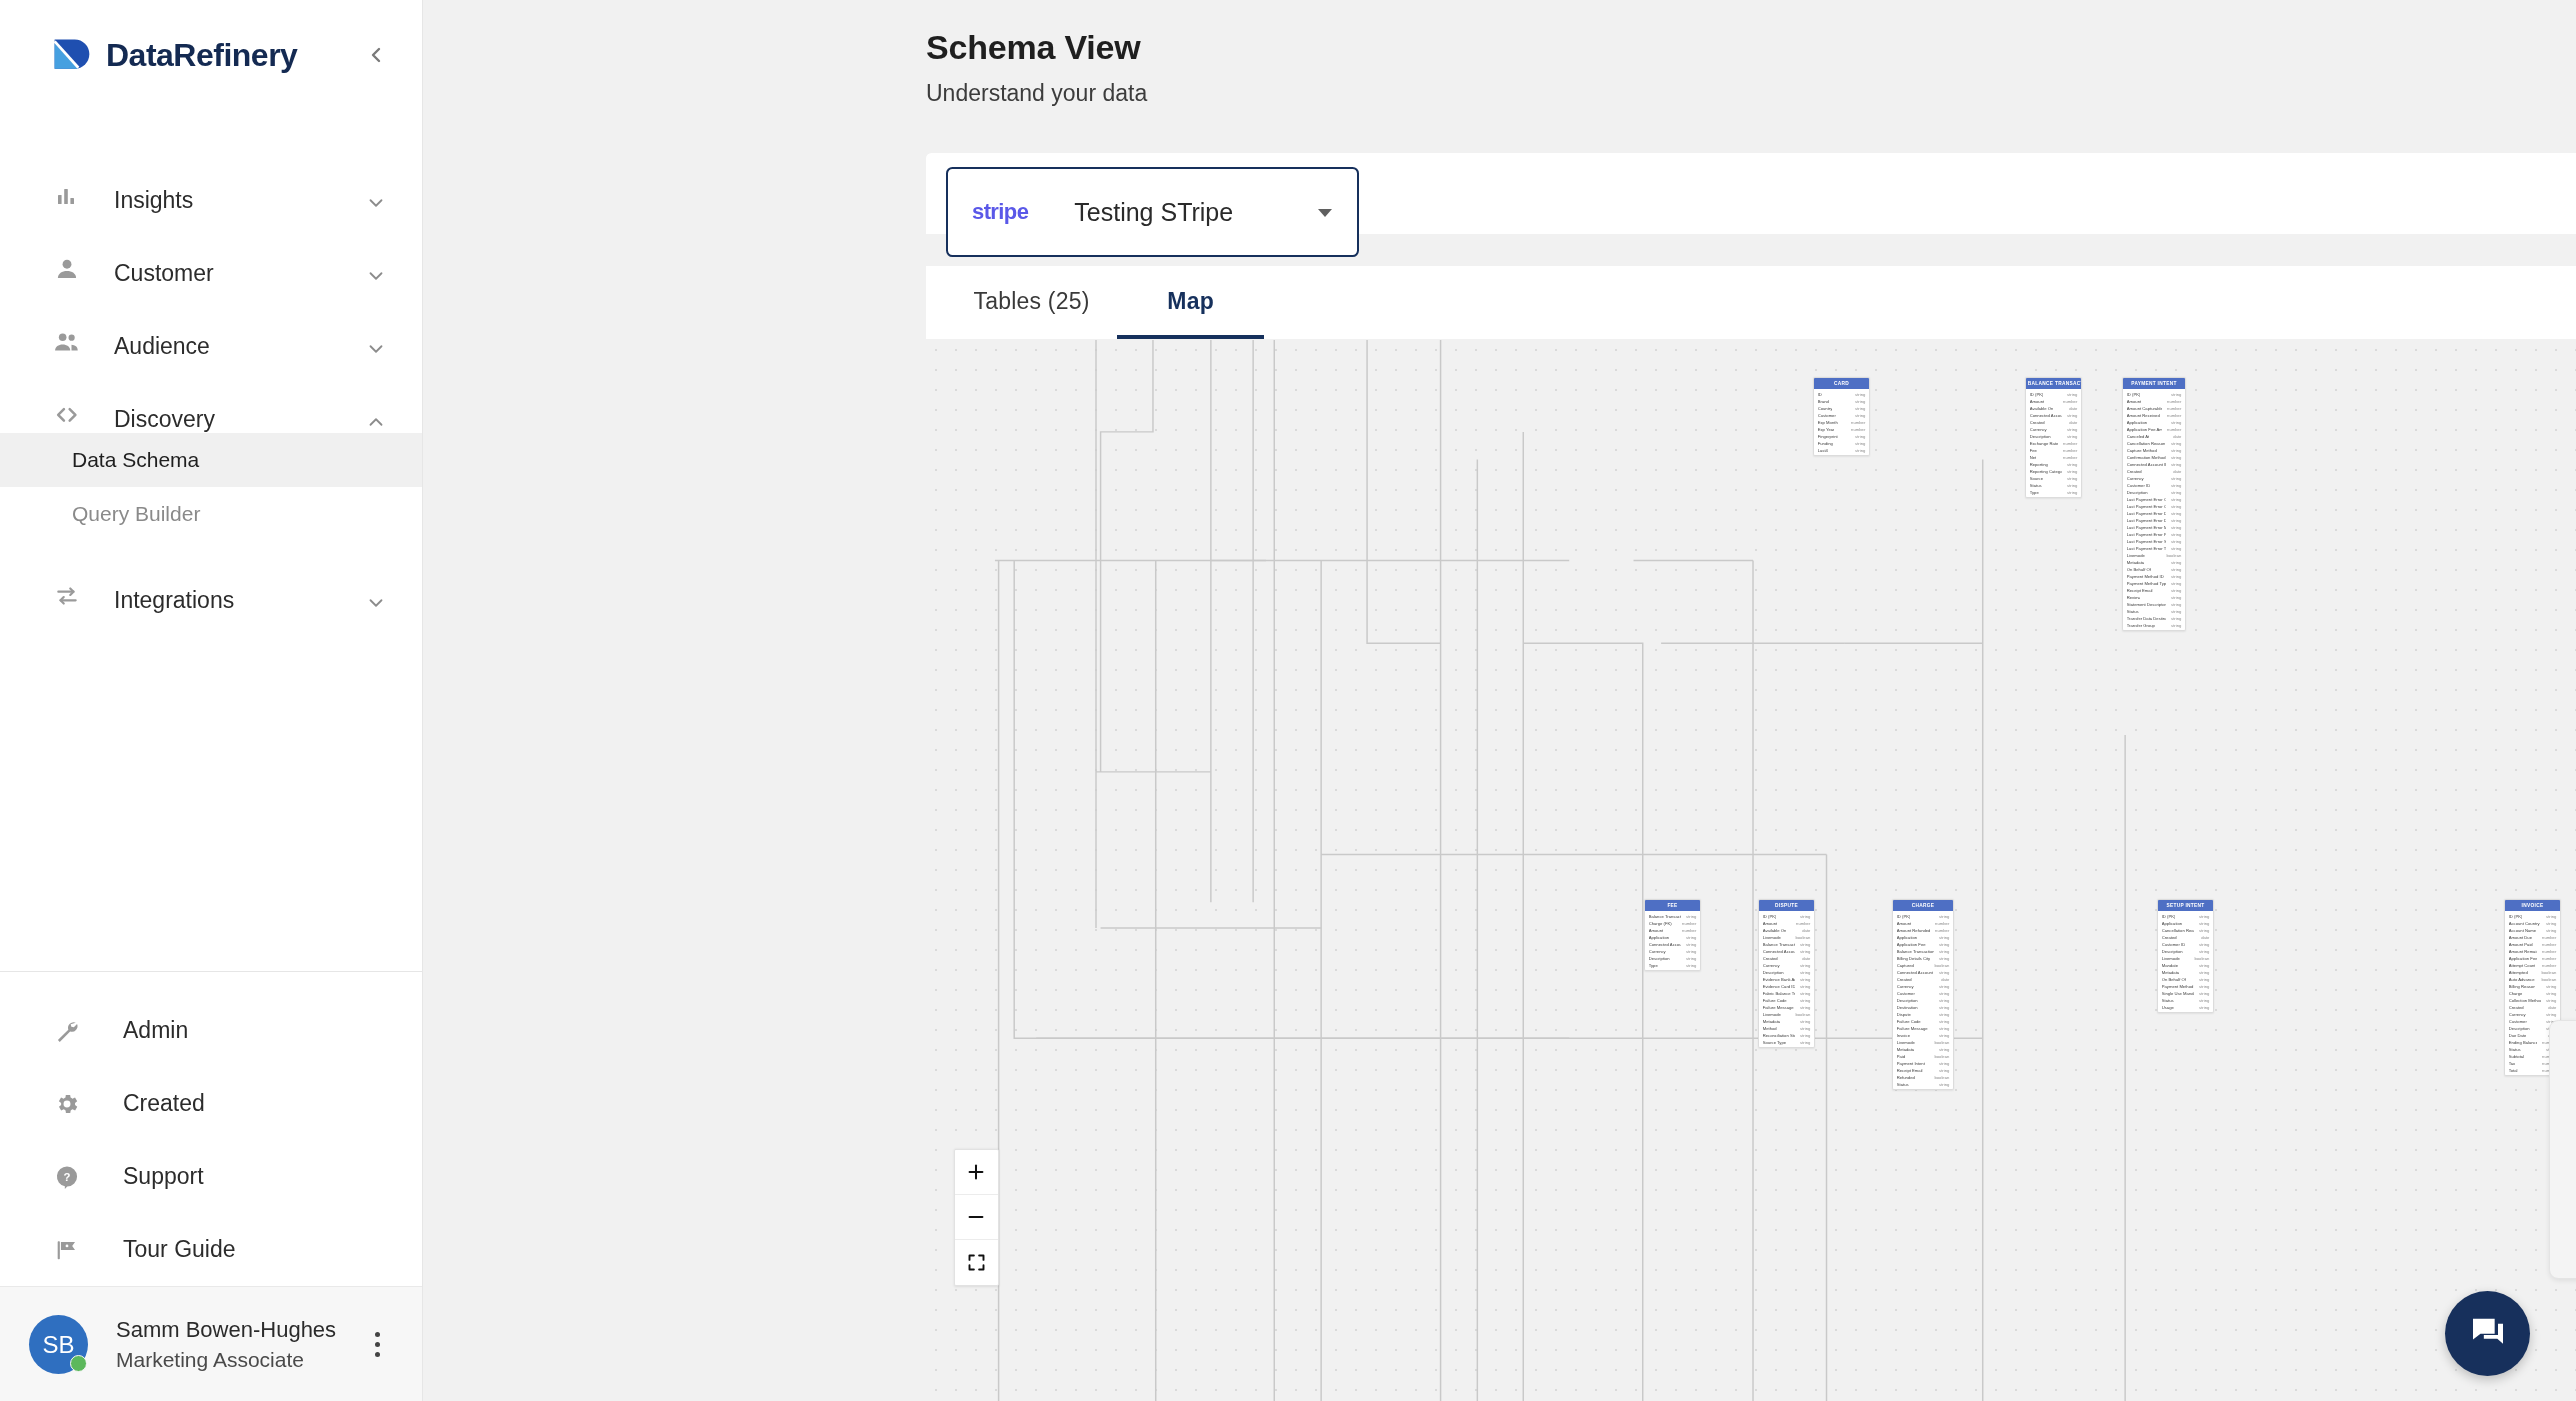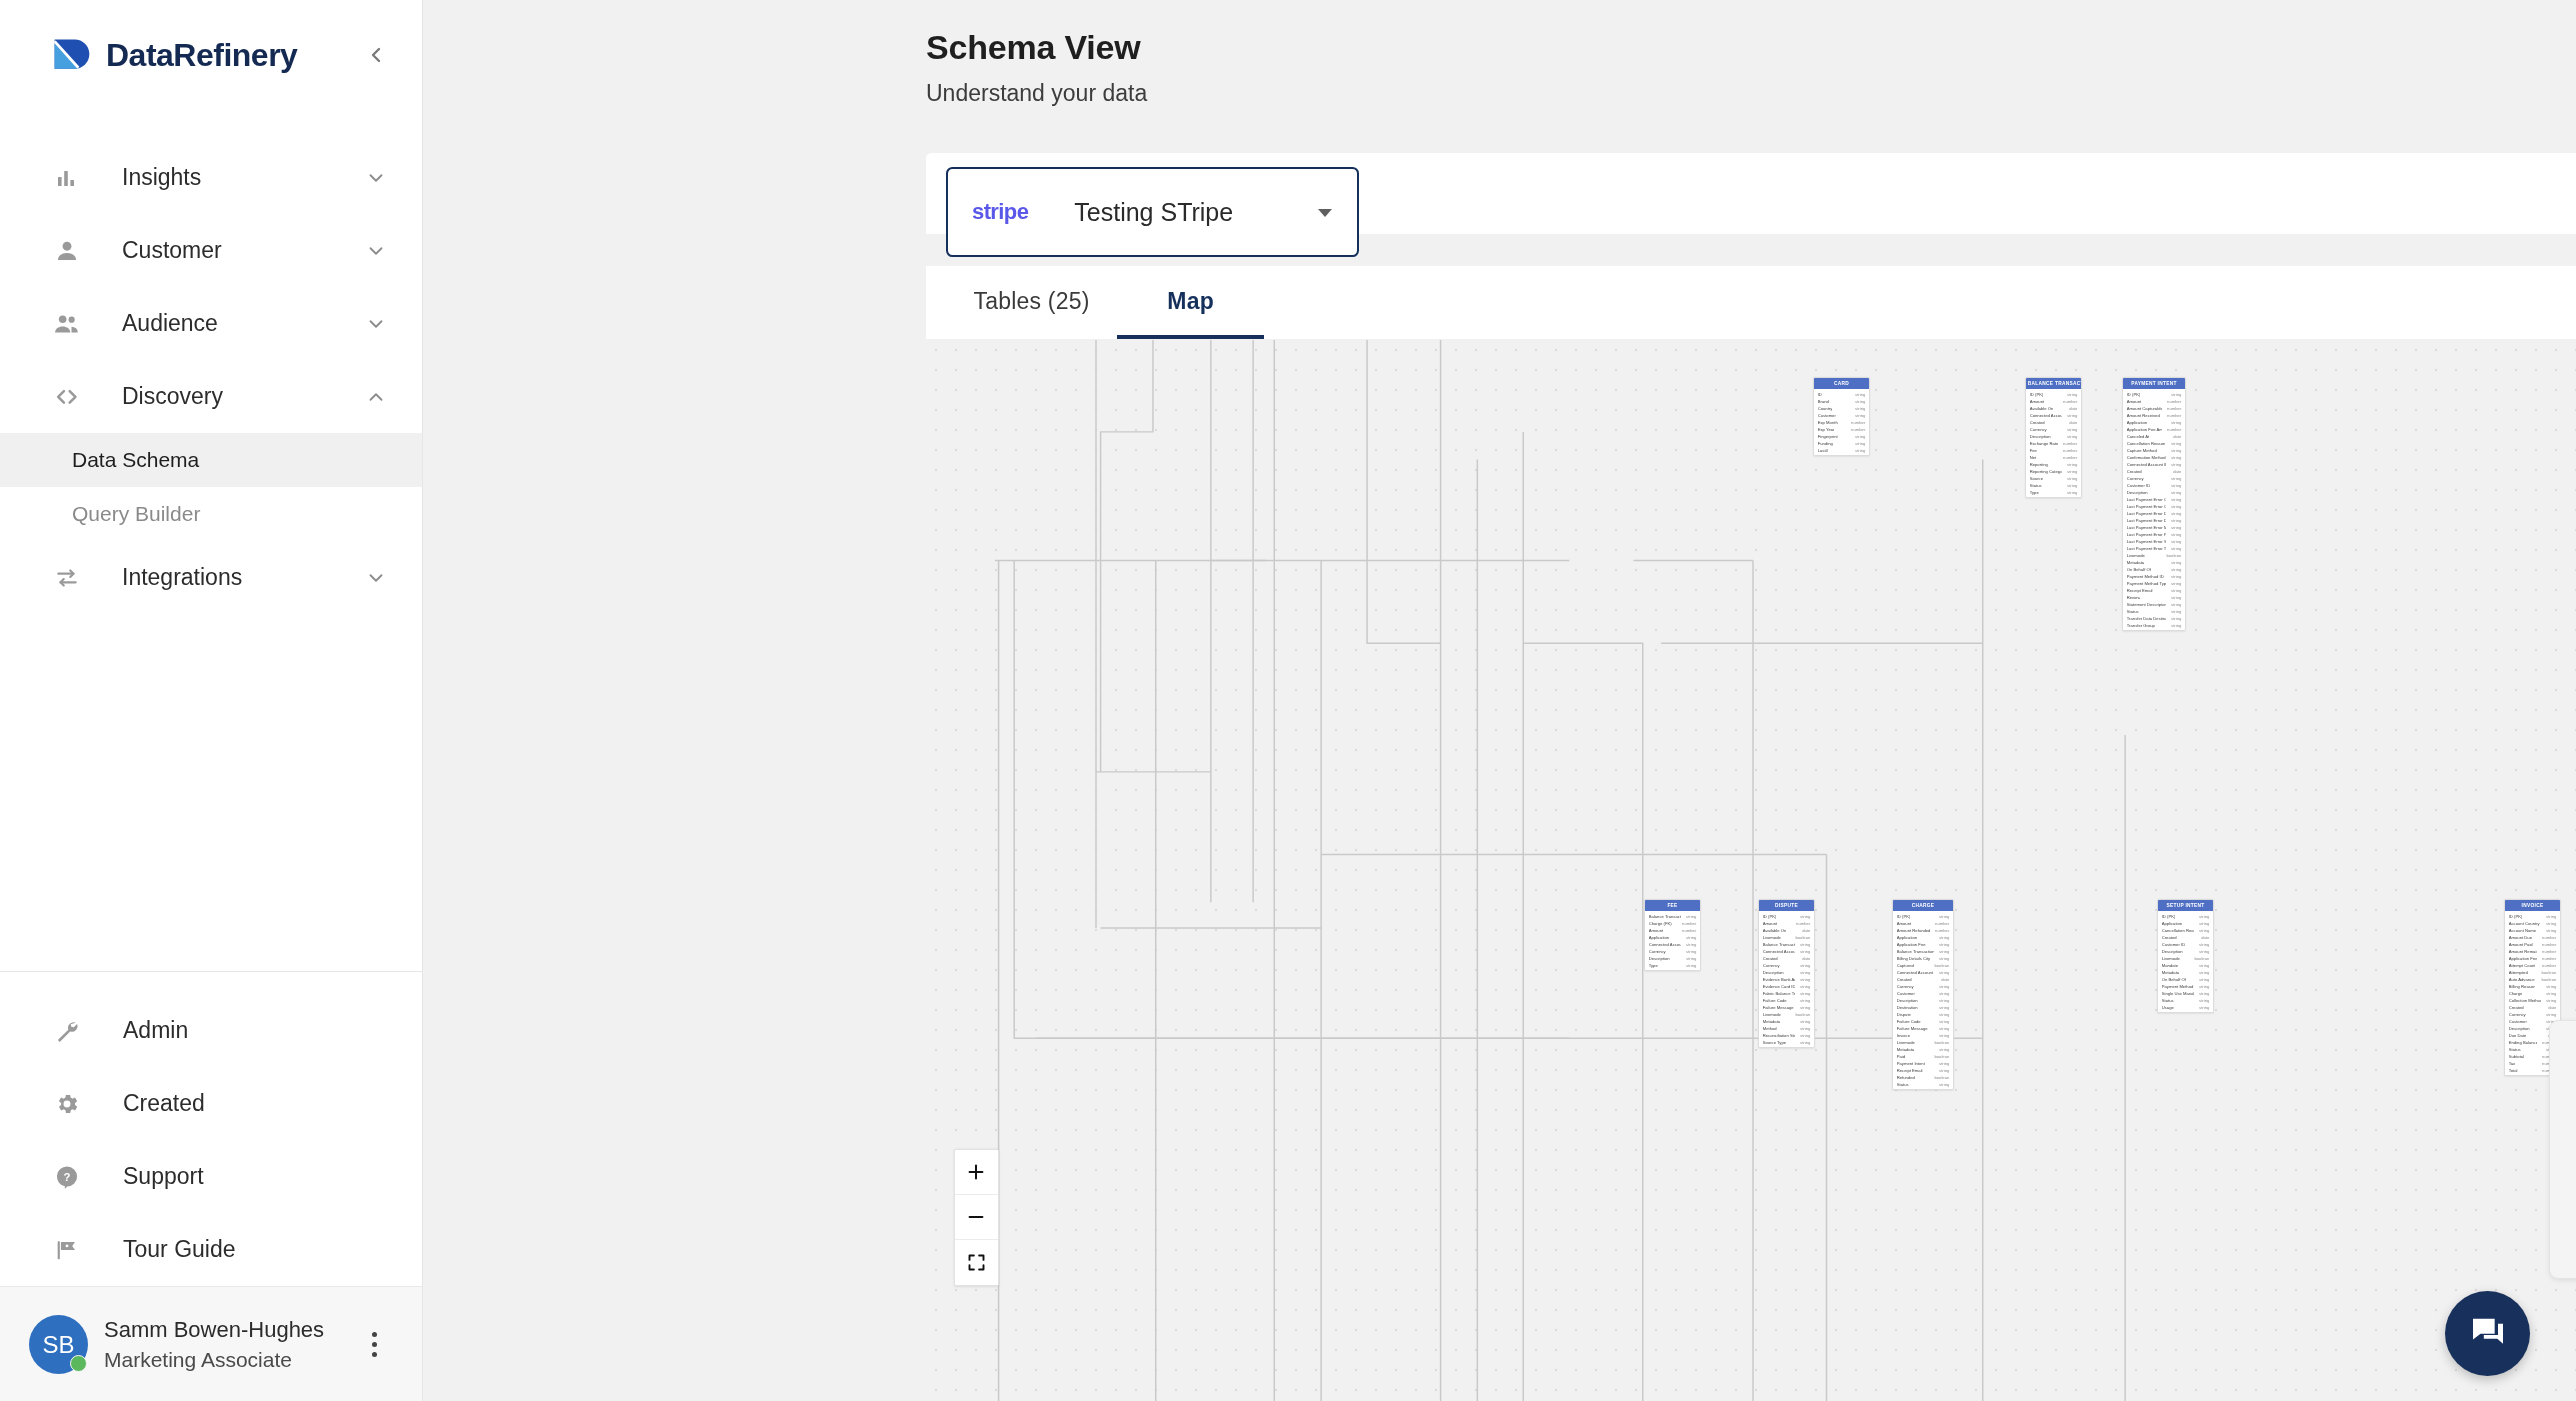--- a/index.html
+++ b/index.html
@@ -26,22 +26,22 @@
     font-size: 32px; font-weight: 700; color: #142a52;
     letter-spacing: -0.5px; white-space: nowrap;
   }
   .collapse-btn {
     margin-left: auto; width: 37px; height: 37px;
     display: flex; align-items: center; justify-content: center;
     color: #7a7a7a; cursor: pointer;
   }
   .nav { padding-top: 31px; }
   .nav-item {
-    height: 73px; display: flex; align-items: center;
-    padding: 0 35px 0 48px; cursor: pointer; gap: 8px;
+    height: 73px; display: flex; align-items: flex-end;
+    padding: 0 35px 0 48px; cursor: pointer; gap: 0;
   }
   .nav-icon {
     width: 37px; height: 37px; flex: none;
     display: flex; align-items: center; justify-content: center;
     color: #9a9a9a;
   }
   .nav-label {
     font-size: 23px; color: #2c2c2c; margin-left: 29px;
     white-space: nowrap;
   }
@@ -54,21 +54,21 @@
   .sub-item.active { background: #f0f0f0; color: #1f1f1f; }
   .sidebar-spacer { flex: 1 1 auto; }
   .sidebar-bottom { border-top: 0.9px solid #e6e6e6; padding: 22px 0 0 0; }
   .bottom-item {
     height: 73px; display: flex; align-items: center;
     padding-left: 48px; cursor: pointer;
   }
   .bottom-label { font-size: 23px; color: #2c2c2c; margin-left: 38px; }
   .user-row {
     height: 116px; background: #f7f7f7; border-top: 0.9px solid #e9e9e9;
-    display: flex; align-items: center; padding: 0 31px 0 29px; gap: 16px;
+    display: flex; align-items: center; padding: 0 31px 0 29px; gap: 28px;
   }
   .avatar {
     width: 59px; height: 59px; border-radius: 50%;
     background: #2f6fc0; color: #fff; font-size: 24px; font-weight: 500;
     display: flex; align-items: center; justify-content: center;
     position: relative; flex: none;
   }
   .avatar .dot {
     position: absolute; right: 0.9px; bottom: 1.8px;
     width: 17.5px; height: 17.5px; border-radius: 50%;

